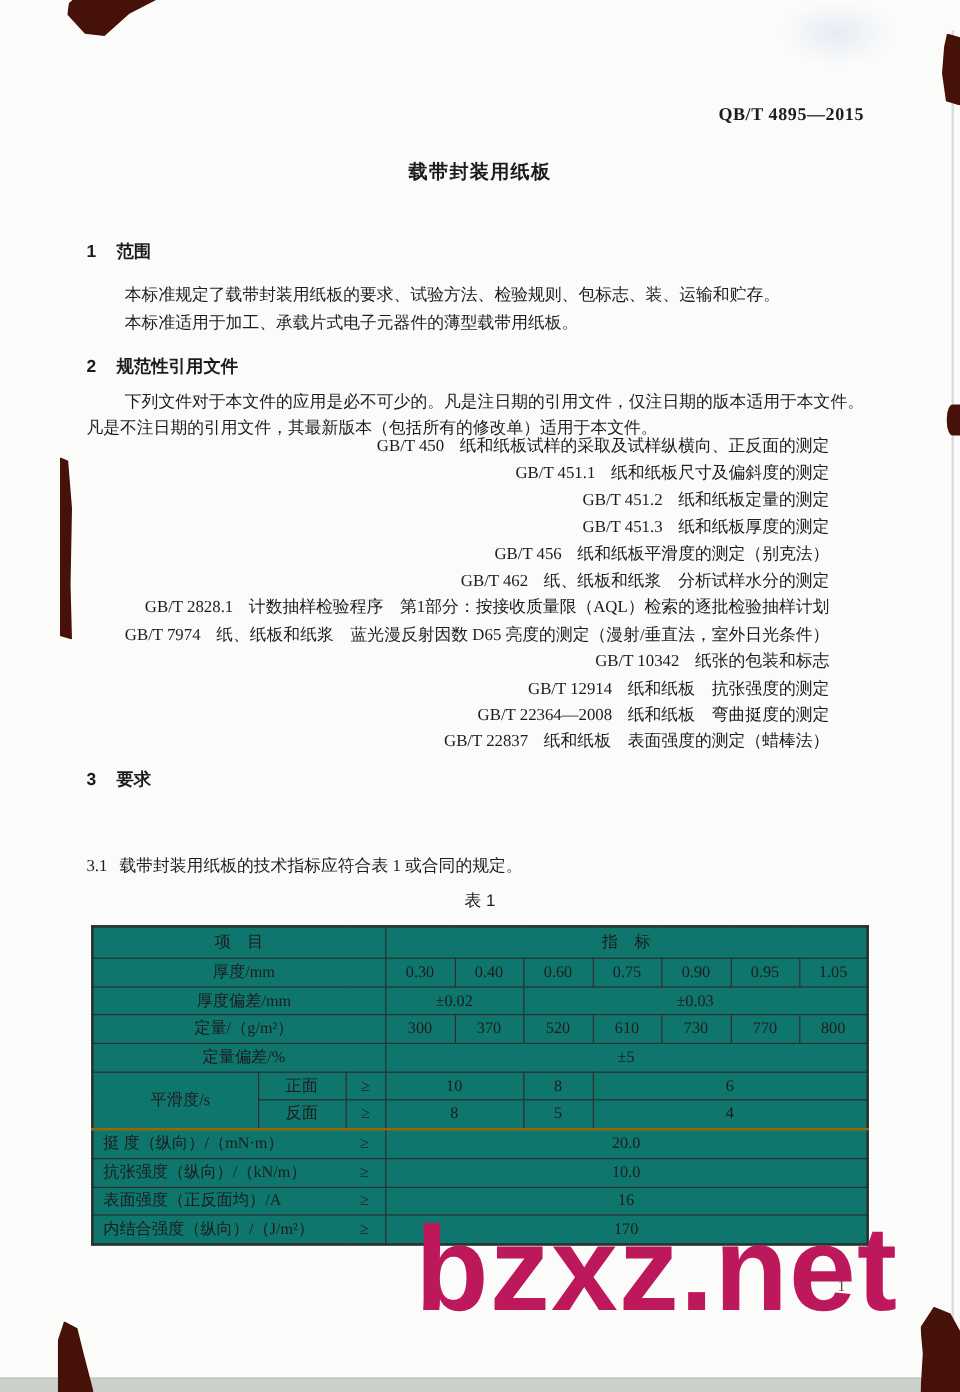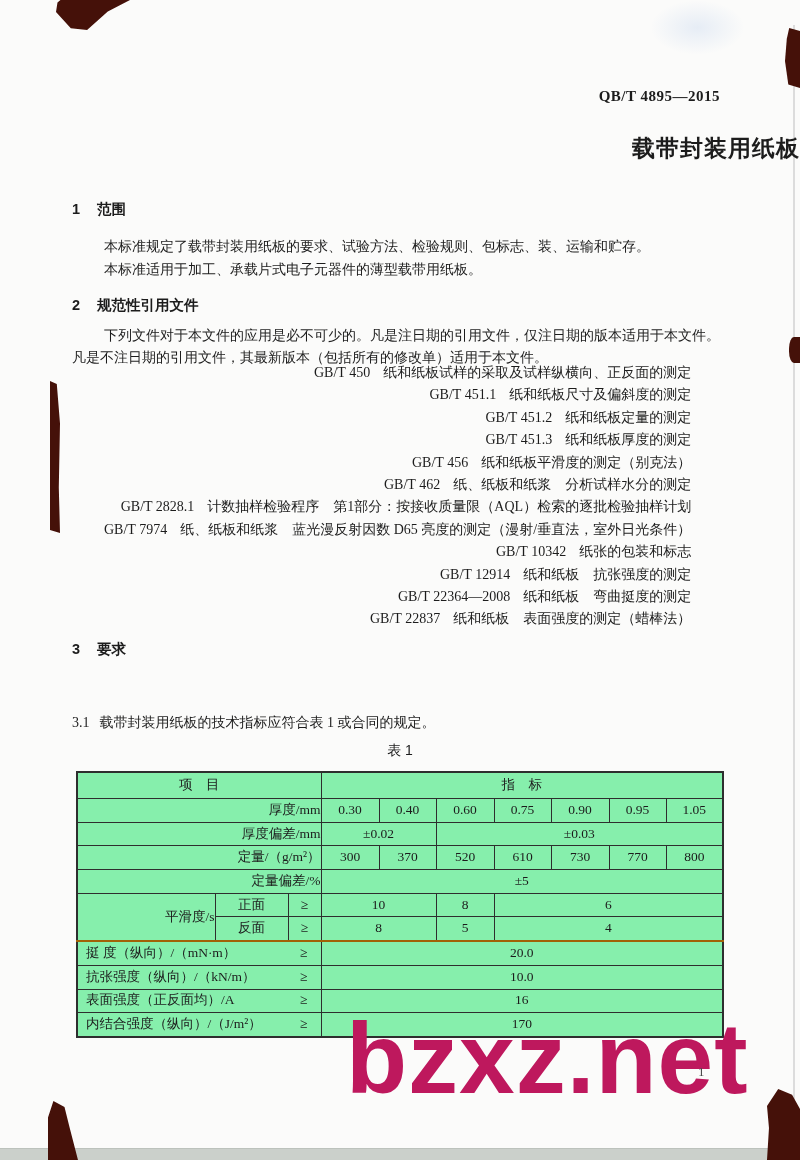--- a/index.html
+++ b/index.html
@@ -3,39 +3,39 @@
 <meta charset="utf-8">
 <style>
   html,body{margin:0;padding:0;background:#e8e8e8;}
   .page{
     position:relative;width:800px;height:1160px;margin:0 auto;
     background:#fbfbfa;overflow:hidden;
     font-family:"Liberation Serif","DejaVu Serif",serif;color:#1c1c1c;
   }
   .abs{position:absolute;white-space:nowrap;}
   .std-code{top:88px;right:80px;font-size:15px;font-weight:bold;letter-spacing:0.5px;}
-  .doc-title{top:133px;left:0;width:100%;text-align:right;font-size:23px;font-weight:bold;
+  .doc-title{top:133px;left:0;width:100%;text-align:center;font-size:16px;font-weight:bold;
     font-family:Liberation Serif, serif;letter-spacing:1px;margin:0;}
   .sec-h{left:72px;font-size:14.5px;font-weight:bold;
     font-family:"Liberation Sans","DejaVu Sans",sans-serif;}
   .sec-h .num{display:inline-block;min-width:12px;}
   .hgap{display:inline-block;width:13px;}
   .hgap2{display:inline-block;width:10px;}
   .body-line{font-size:14px;line-height:17px;}
   .refs{left:104px;top:362px;position:absolute;}
   .ref-item{font-size:14px;line-height:22.4px;white-space:nowrap;text-align:right;}
   .ref-gap{display:inline-block;width:13px;}
   .t-caption{top:742px;left:0;width:100%;text-align:center;font-size:14px;
     font-family:"Liberation Sans","DejaVu Sans",sans-serif;}
   table.t1{position:absolute;left:76px;top:771px;width:646px;table-layout:fixed;
-    border-collapse:collapse;border:2px solid #2e2e2e;background:#86efac;}
+    border-collapse:collapse;border:2px solid #2e2e2e;background:#0f766e;}
   table.t1 td{border:1px solid #2e2e2e;font-size:13.5px;text-align:center;
     padding:0;height:22.7px;line-height:1.1;overflow:hidden;}
   table.t1 tr.r-head td{height:25px;}
-  table.t1 td.lbl{text-align:right;padding-left:8px;margin-top:24px;}
+  table.t1 td.lbl{text-align:center;padding-left:8px;margin-top:24px;}
   table.t1 tr.thick-top td{border-top:2px solid #a16207;}
   table.t1 td.lblgte{padding:0;}
   .lblgte-inner{display:flex;justify-content:space-between;align-items:center;
     padding:0 13px 0 8px;height:100%;}
   .watermark{left:346px;top:1008px;font-family:"Liberation Sans","DejaVu Sans",sans-serif;
     font-weight:bold;font-size:100px;line-height:100px;color:#be185d;letter-spacing:1px;z-index:1;}
   .page-num{left:698px;top:1064px;font-size:13px;color:#4a4a4a;z-index:3;}
   .mark{position:absolute;background:#451109;z-index:5;}
   .mark-tl{left:56px;top:0;width:74px;height:30px;
     clip-path:polygon(6% 0,100% 0,70% 38%,42% 100%,20% 94%,0 40%,2% 8%);}

